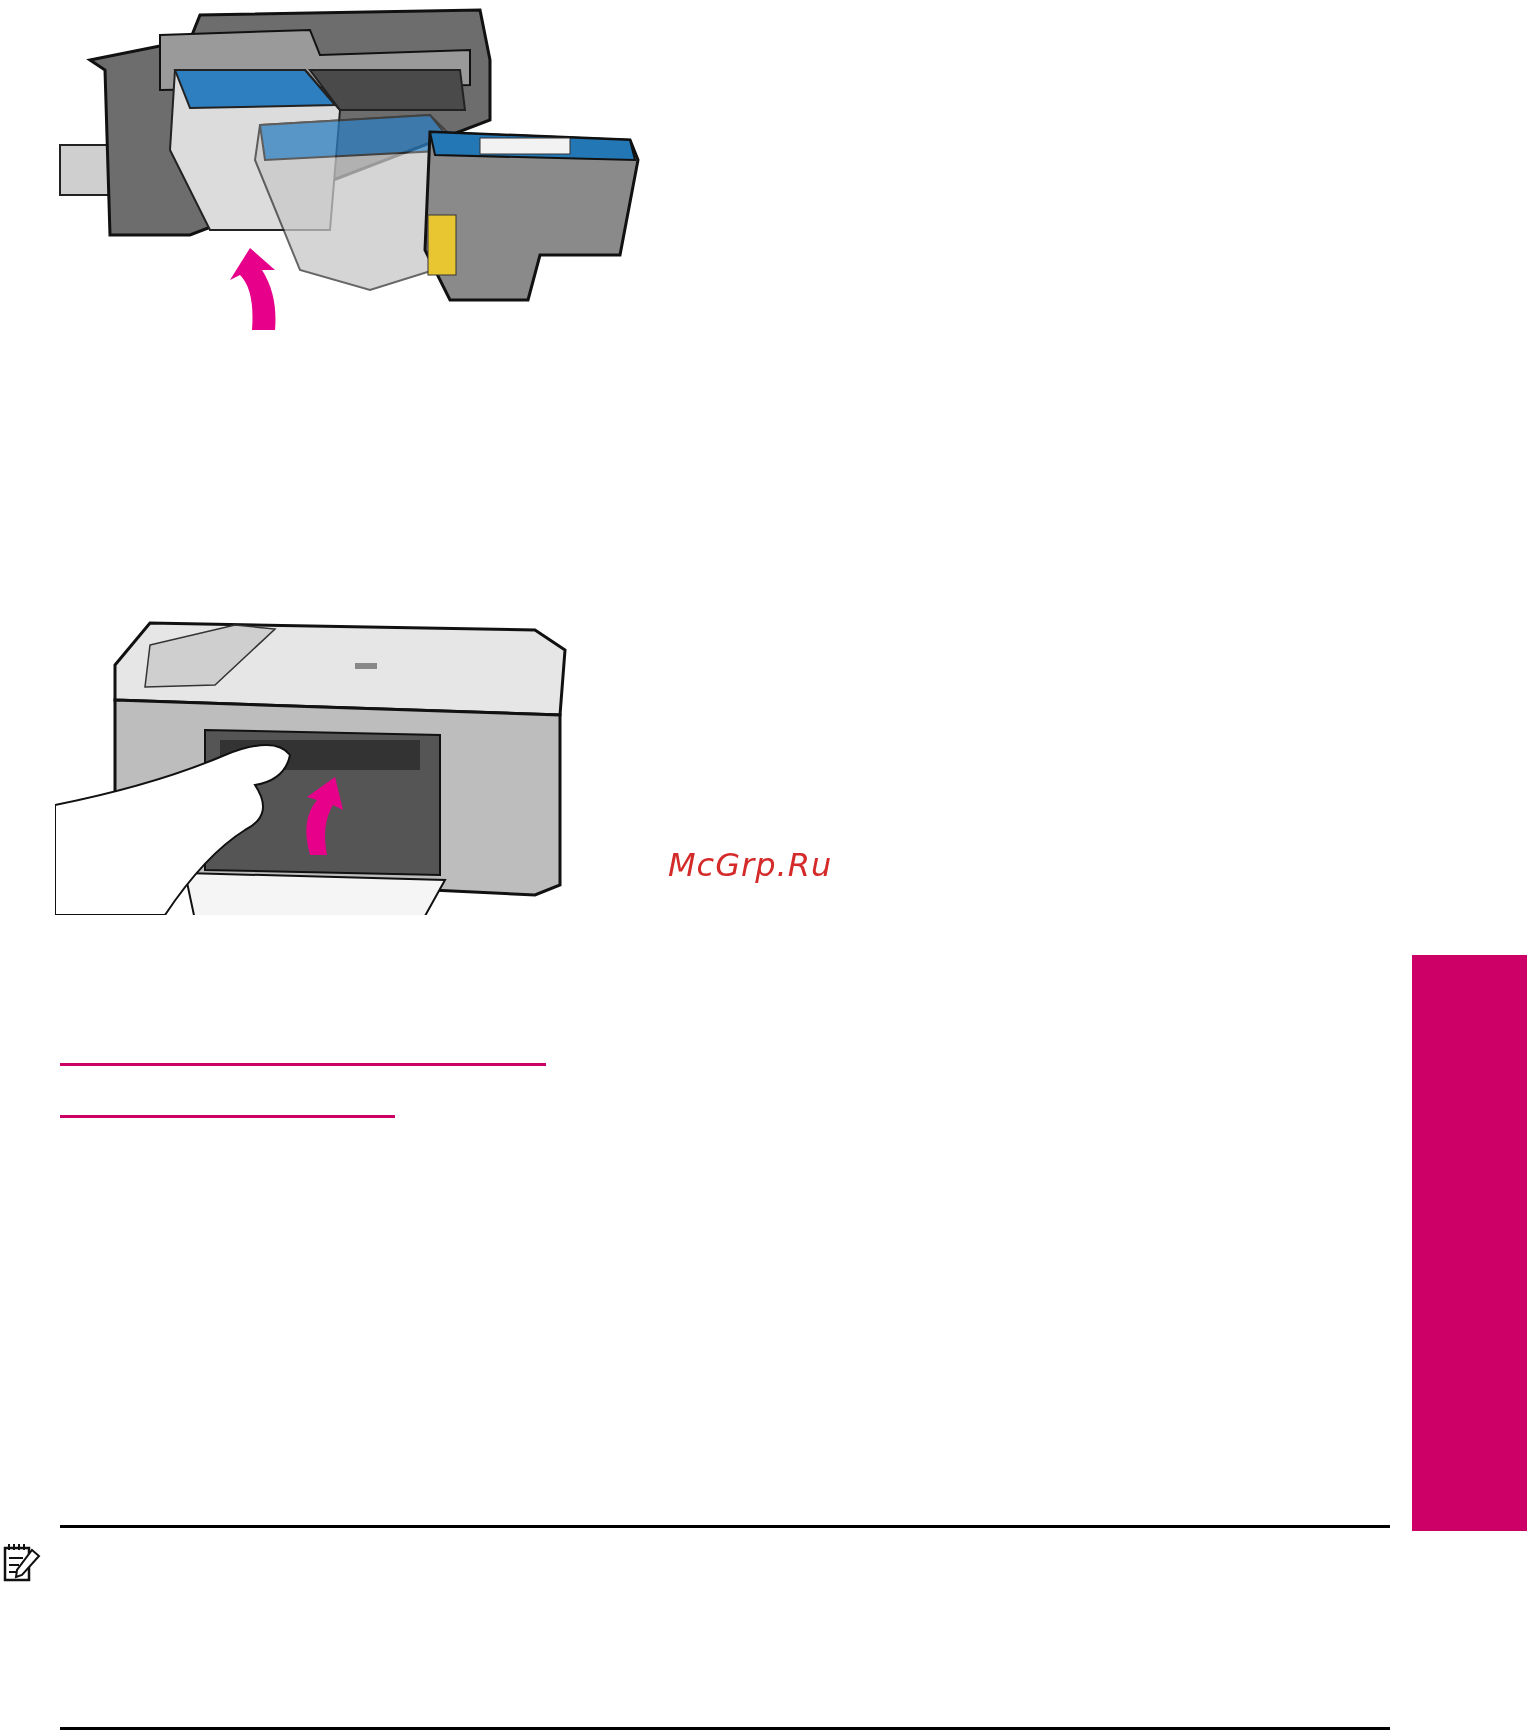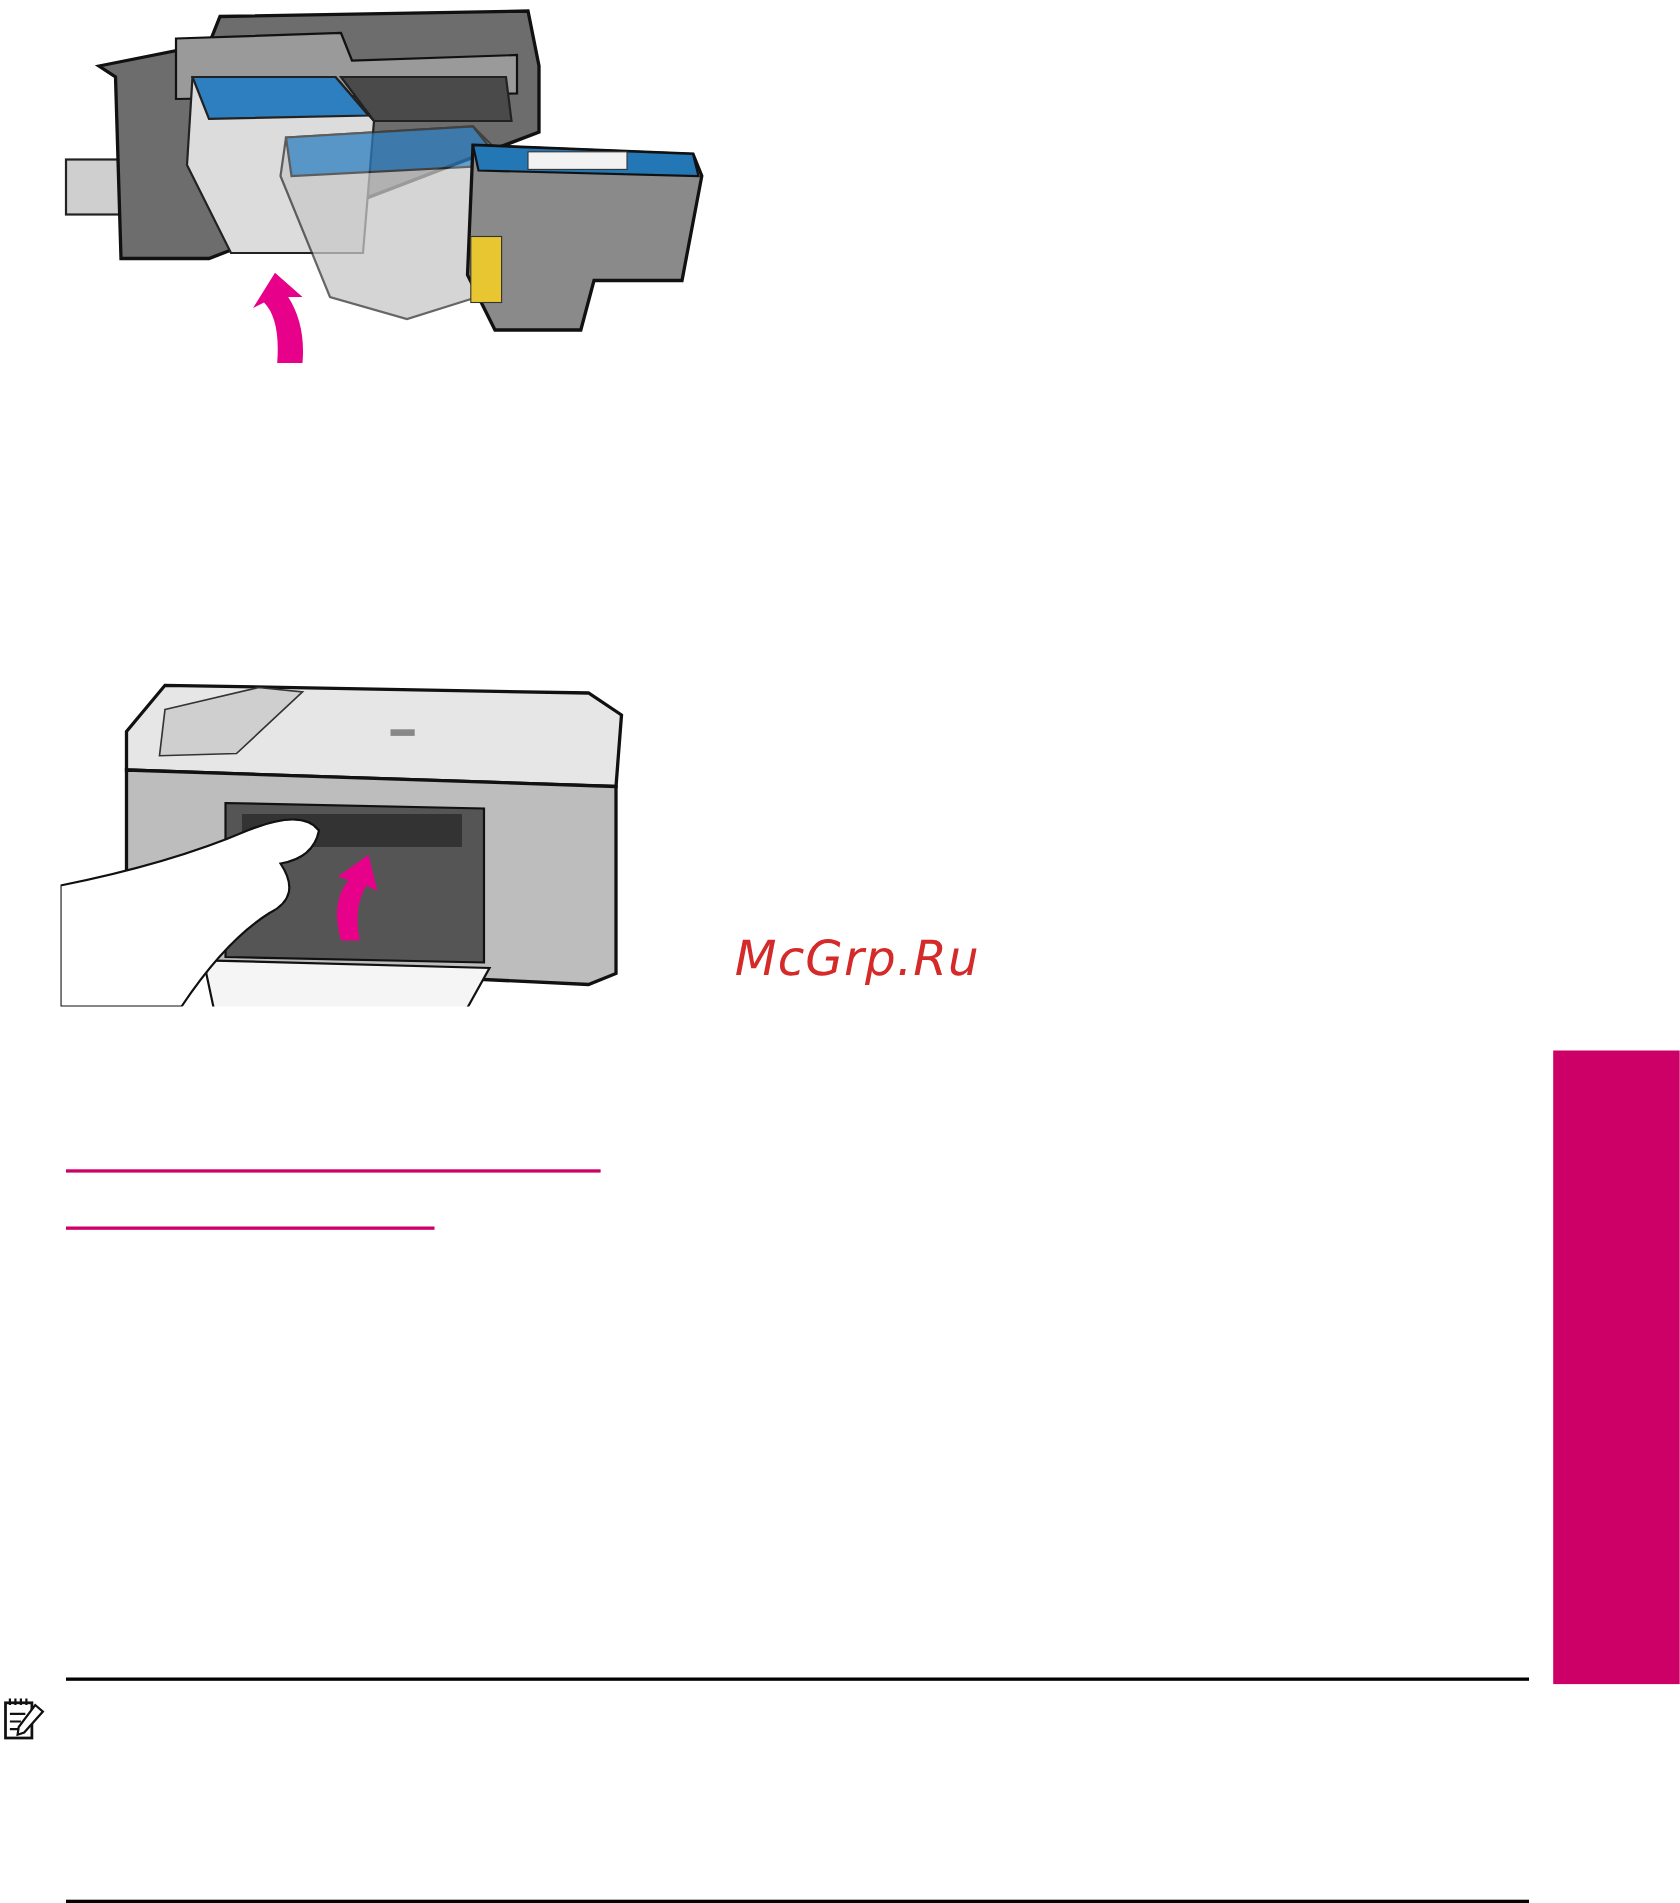--- a/index.html
+++ b/index.html
@@ -1,21 +1,21 @@
 <!DOCTYPE html>
 <html><head>
   <meta charset="utf-8">
   <style>
     html, body { margin: 0; padding: 0; background: #ffffff; }
     body { width: 1527px; height: 1730px; position: relative; overflow: hidden;
            font-family: "DejaVu Sans", sans-serif; }
     .abs { position: absolute; }
     .fig-cartridges { left: 50px; top: 0; width: 600px; height: 340px; }
     .fig-printer { left: 55px; top: 615px; width: 530px; height: 300px; }
-    .watermark { left: 668px; top: 846px; font-size: 44px; font-style: italic;
+    .watermark { left: 668px; top: 846px; font-size: 32px; font-style: italic;
                  letter-spacing: 1px; }
     .pink-rule { height: 3px; }
     .black-rule { height: 3px; background: #000; }
     .side-tab { }
     .note-icon { left: 2px; top: 1540px; width: 40px; height: 44px; }
   </style>
 </head>
 <body>
 
 <svg class="abs fig-cartridges" viewBox="0 0 600 340" xmlns="http://www.w3.org/2000/svg">

